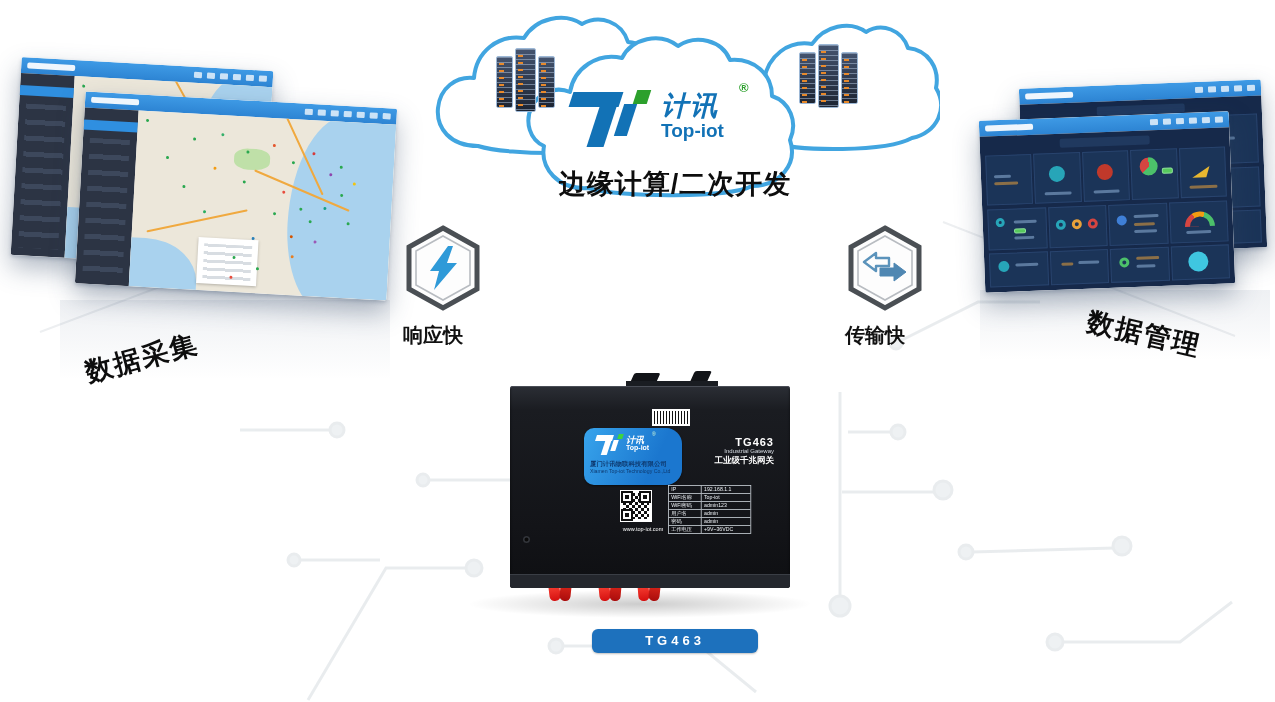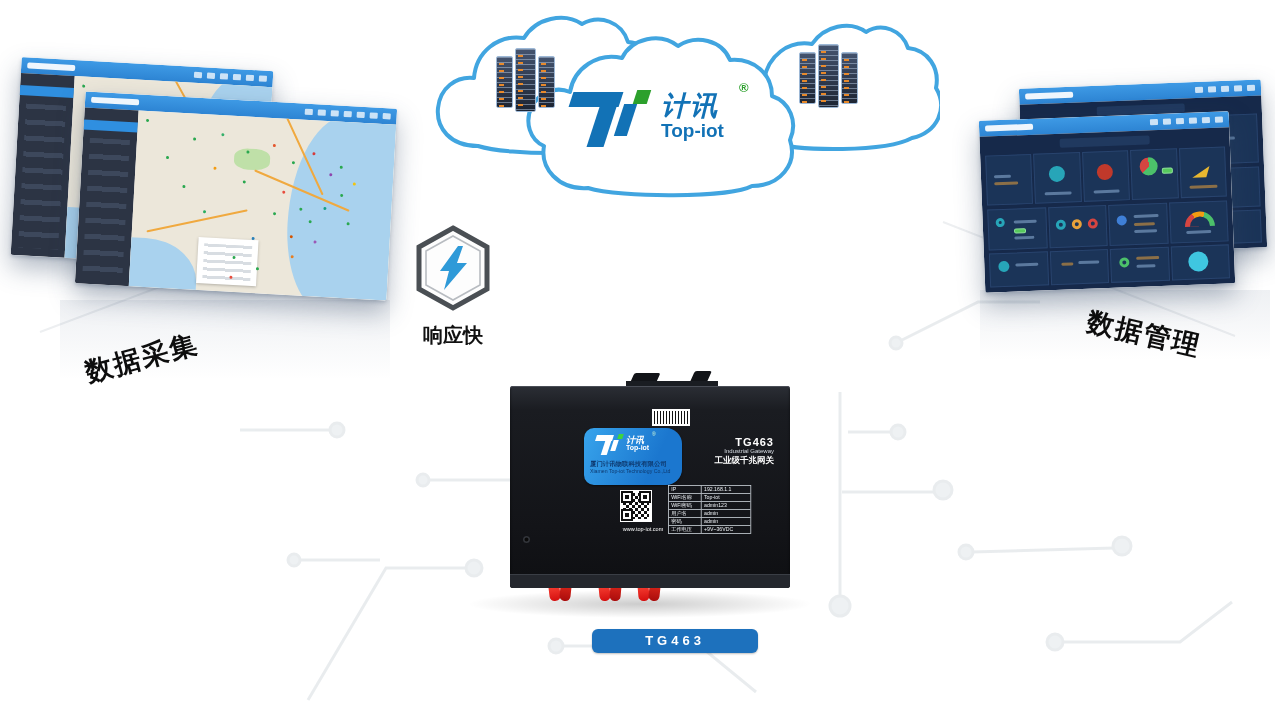--- a/index.html
+++ b/index.html
@@ -22,21 +22,21 @@
   .ti-bars .b2{left:30px;top:17px;width:17px;height:40px;}
   .ti-bars .b3{left:56px;top:14px;width:13px;height:32px;}
   .ti-bars .bg{left:72px;top:0px;width:14px;height:14px;background:#2ca02c;}
   .brand-cn{position:absolute;left:98px;top:4px;color:#1272b6;font-size:27px;font-weight:bold;font-style:italic;letter-spacing:2px;}
   .brand-reg{position:absolute;left:176px;top:-4px;color:#2ca02c;font-size:13px;font-weight:bold;}
   .brand-en{position:absolute;left:98px;top:36px;color:#1272b6;font-size:19px;font-weight:bold;}
   .edge-caption{position:absolute;left:455px;top:166px;width:440px;text-align:center;font-size:27px;font-weight:bold;color:#0d0d0d;z-index:5;letter-spacing:1px;}
 
   
   .features{position:absolute;left:403px;top:224px;width:542px;display:flex;justify-content:space-between;z-index:3;}
-  .feature{width:100px;text-align:center;}
+  .feature{width:100px;}
   .feature .lbl{margin-top:6px;font-size:20px;font-weight:bold;color:#111;}
 
   
   .win{position:absolute;background:#fff;border-radius:2px;overflow:hidden;display:flex;flex-direction:column;
        box-shadow:0 12px 26px rgba(50,70,100,.38),0 2px 4px rgba(50,70,100,.25);}
   .win-head{height:16px;background:linear-gradient(180deg,#3e9ae5,#2d84d3);display:flex;align-items:center;padding:0 6px;flex:none;}
   .win-title{width:48px;height:6px;background:rgba(255,255,255,.92);border-radius:2px;}
   .head-icons{margin-left:auto;display:flex;gap:5px;}
   .head-icons i{width:8px;height:6px;background:rgba(255,255,255,.75);border-radius:1px;display:block;}
   .win-body{flex:1;display:flex;min-height:0;}
@@ -198,29 +198,41 @@
     <div class="ti-bars">
       <i class="b1"></i>
       <i class="b2"></i>
       <i class="b3"></i>
       <i class="bg"></i>
     </div>
     <span class="brand-cn">计讯</span>
     <span class="brand-reg">®</span>
     <span class="brand-en">Top-iot</span>
   </div>
+  <div class="edge-caption">边缘计算/二次开发</div>
 
   <div class="features">
     <div class="feature">
       <svg width="80" height="88" viewBox="0 0 80 88">
         <polygon points="40,4 74,23 74,65 40,84 6,65 6,23" fill="#fdfdfd" stroke="#4a4f54" stroke-width="5"></polygon>
         <polygon points="40,12 67,27 67,61 40,76 13,61 13,27" fill="none" stroke="#b8bcc1" stroke-width="1.6"></polygon>
         <path d="M45,22 L27,47 L36,47 L31,66 L54,39 L44,39 L50,22 Z" fill="#2f9ad8"></path>
       </svg>
       <div class="lbl">响应快</div>
+    </div>
+    <div class="feature">
+      <svg width="80" height="88" viewBox="0 0 80 88">
+        <polygon points="40,4 74,23 74,65 40,84 6,65 6,23" fill="#fdfdfd" stroke="#4a4f54" stroke-width="5"></polygon>
+        <polygon points="40,12 67,27 67,61 40,76 13,61 13,27" fill="none" stroke="#b8bcc1" stroke-width="1.6"></polygon>
+        <g>
+          <path d="M31,29 L19,38 L31,47 L31,42 L44,42 L44,34 L31,34 Z" fill="none" stroke="#5b93bb" stroke-width="2.4" stroke-linejoin="round"></path>
+          <path d="M49,39 L61,48 L49,57 L49,52 L35,52 L35,44 L49,44 Z" fill="#4f87b2" stroke="#4f87b2" stroke-width="1" stroke-linejoin="round"></path>
+        </g>
+      </svg>
+      <div class="lbl">传输快</div>
     </div>
   </div>
 
   <div class="win" style="left:16px;top:64px;width:252px;height:198px;transform:rotate(3.2deg);z-index:1;">
     <div class="win-head">
       <span class="win-title"></span>
       <span class="head-icons">
           <i></i>
           <i></i>
           <i></i>

